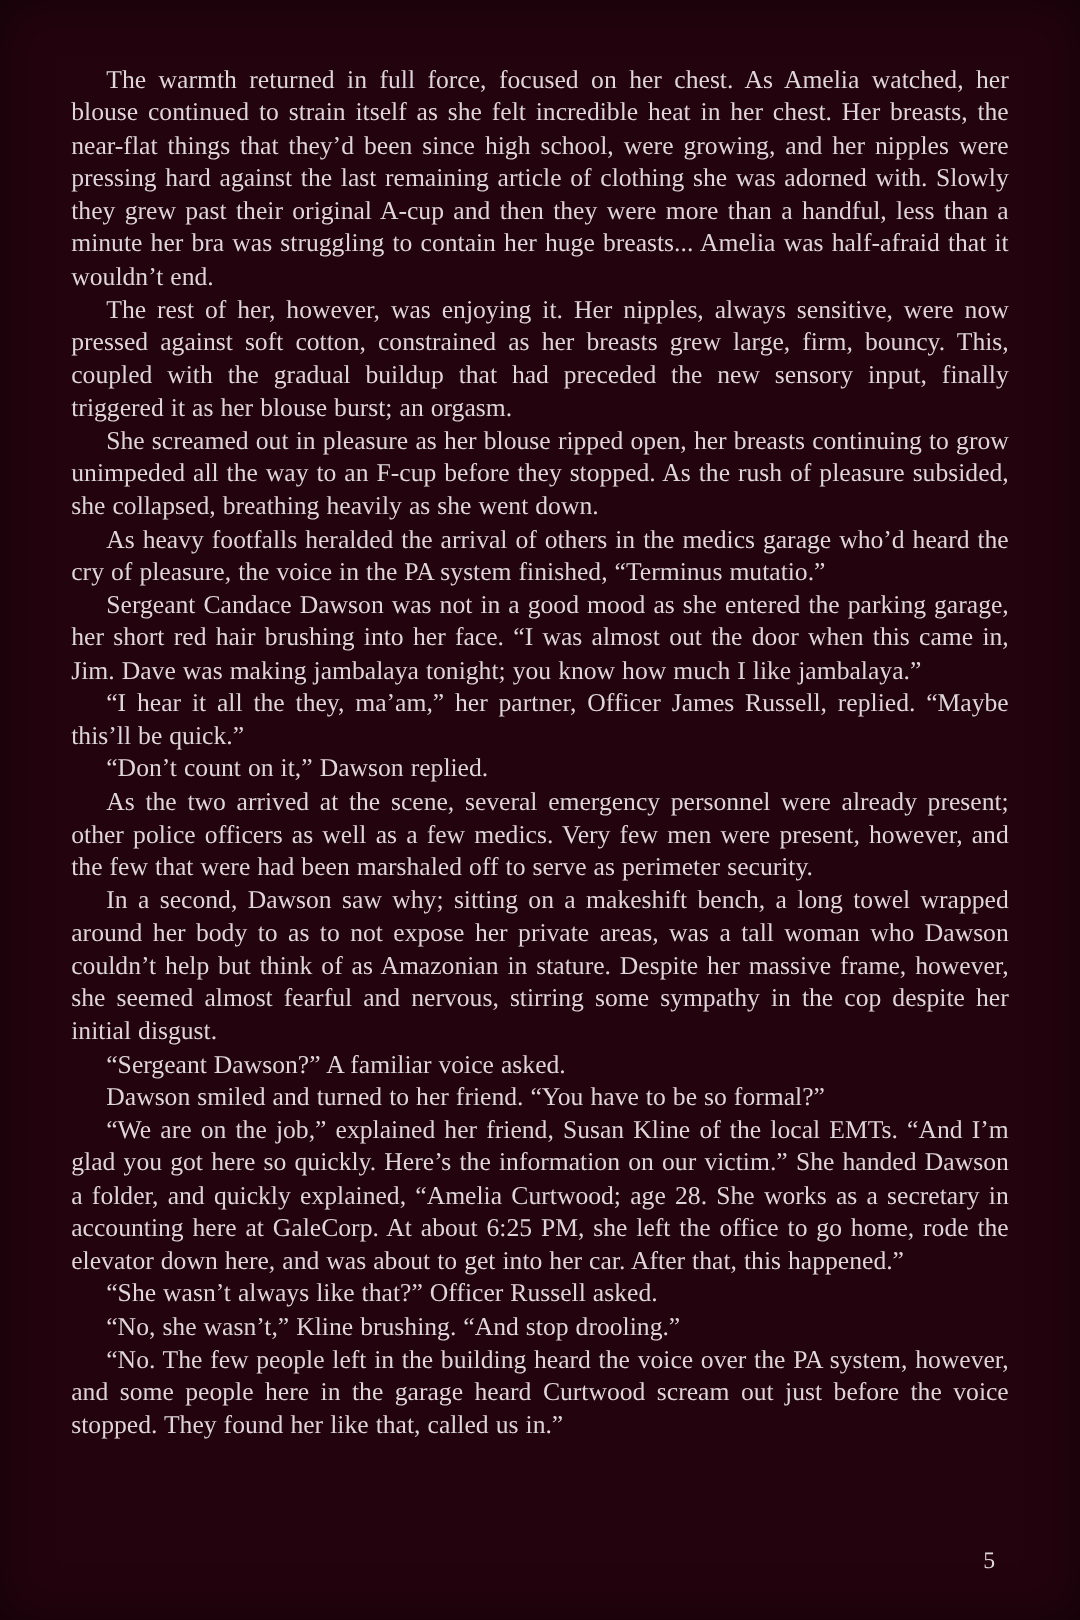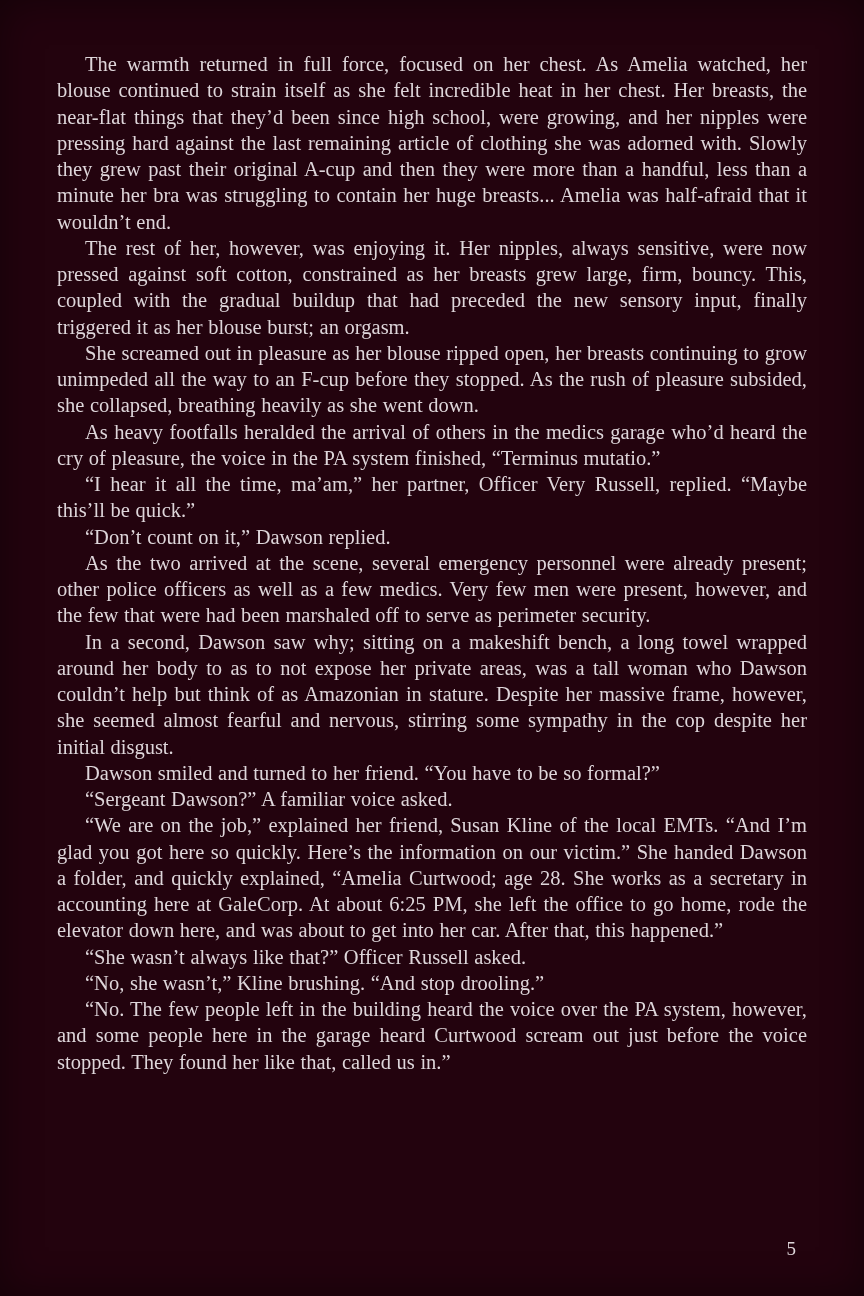--- a/index.html
+++ b/index.html
@@ -43,25 +43,26 @@
 </style>
 </head>
 <body>
 
 <div class="page">
   <main class="text-block">
       <p>The warmth returned in full force, focused on her chest. As Amelia watched, her blouse continued to strain itself as she felt incredible heat in her chest. Her breasts, the near-flat things that they’d been since high school, were growing, and her nipples were pressing hard against the last remaining article of clothing she was adorned with. Slowly they grew past their original A-cup and then they were more than a handful, less than a minute her bra was struggling to contain her huge breasts... Amelia was half-afraid that it wouldn’t end.</p>
       <p>The rest of her, however, was enjoying it. Her nipples, always sensitive, were now pressed against soft cotton, constrained as her breasts grew large, firm, bouncy. This, coupled with the gradual buildup that had preceded the new sensory input, finally triggered it as her blouse burst; an orgasm.</p>
       <p>She screamed out in pleasure as her blouse ripped open, her breasts continuing to grow unimpeded all the way to an F-cup before they stopped. As the rush of pleasure subsided, she collapsed, breathing heavily as she went down.</p>
       <p>As heavy footfalls heralded the arrival of others in the medics garage who’d heard the cry of pleasure, the voice in the PA system finished, “Terminus mutatio.”</p>
-      <p>“I hear it all the time, ma’am,” her partner, Officer Very Russell, replied. “Maybe this’ll be quick.”</p>
+      <p>Sergeant Candace Dawson was not in a good mood as she entered the parking garage, her short red hair brushing into her face. “I was almost out the door when this came in, Jim. Dave was making jambalaya tonight; you know how much I like jambalaya.”</p>
+      <p>“I hear it all the they, ma’am,” her partner, Officer James Russell, replied. “Maybe this’ll be quick.”</p>
       <p>“Don’t count on it,” Dawson replied.</p>
       <p>As the two arrived at the scene, several emergency personnel were already present; other police officers as well as a few medics. Very few men were present, however, and the few that were had been marshaled off to serve as perimeter security.</p>
       <p>In a second, Dawson saw why; sitting on a makeshift bench, a long towel wrapped around her body to as to not expose her private areas, was a tall woman who Dawson couldn’t help but think of as Amazonian in stature. Despite her massive frame, however, she seemed almost fearful and nervous, stirring some sympathy in the cop despite her initial disgust.</p>
+      <p>“Sergeant Dawson?” A familiar voice asked.</p>
       <p>Dawson smiled and turned to her friend. “You have to be so formal?”</p>
-      <p>“Sergeant Dawson?” A familiar voice asked.</p>
       <p>“We are on the job,” explained her friend, Susan Kline of the local EMTs. “And I’m glad you got here so quickly. Here’s the information on our victim.” She handed Dawson a folder, and quickly explained, “Amelia Curtwood; age 28. She works as a secretary in accounting here at GaleCorp. At about 6:25 PM, she left the office to go home, rode the elevator down here, and was about to get into her car. After that, this happened.”</p>
       <p>“She wasn’t always like that?” Officer Russell asked.</p>
       <p>“No, she wasn’t,” Kline brushing. “And stop drooling.”</p>
       <p>“No. The few people left in the building heard the voice over the PA system, however, and some people here in the garage heard Curtwood scream out just before the voice stopped. They found her like that, called us in.”</p>
     </main>
   <div class="page-number">5</div>
 </div>
 
 </body></html>

